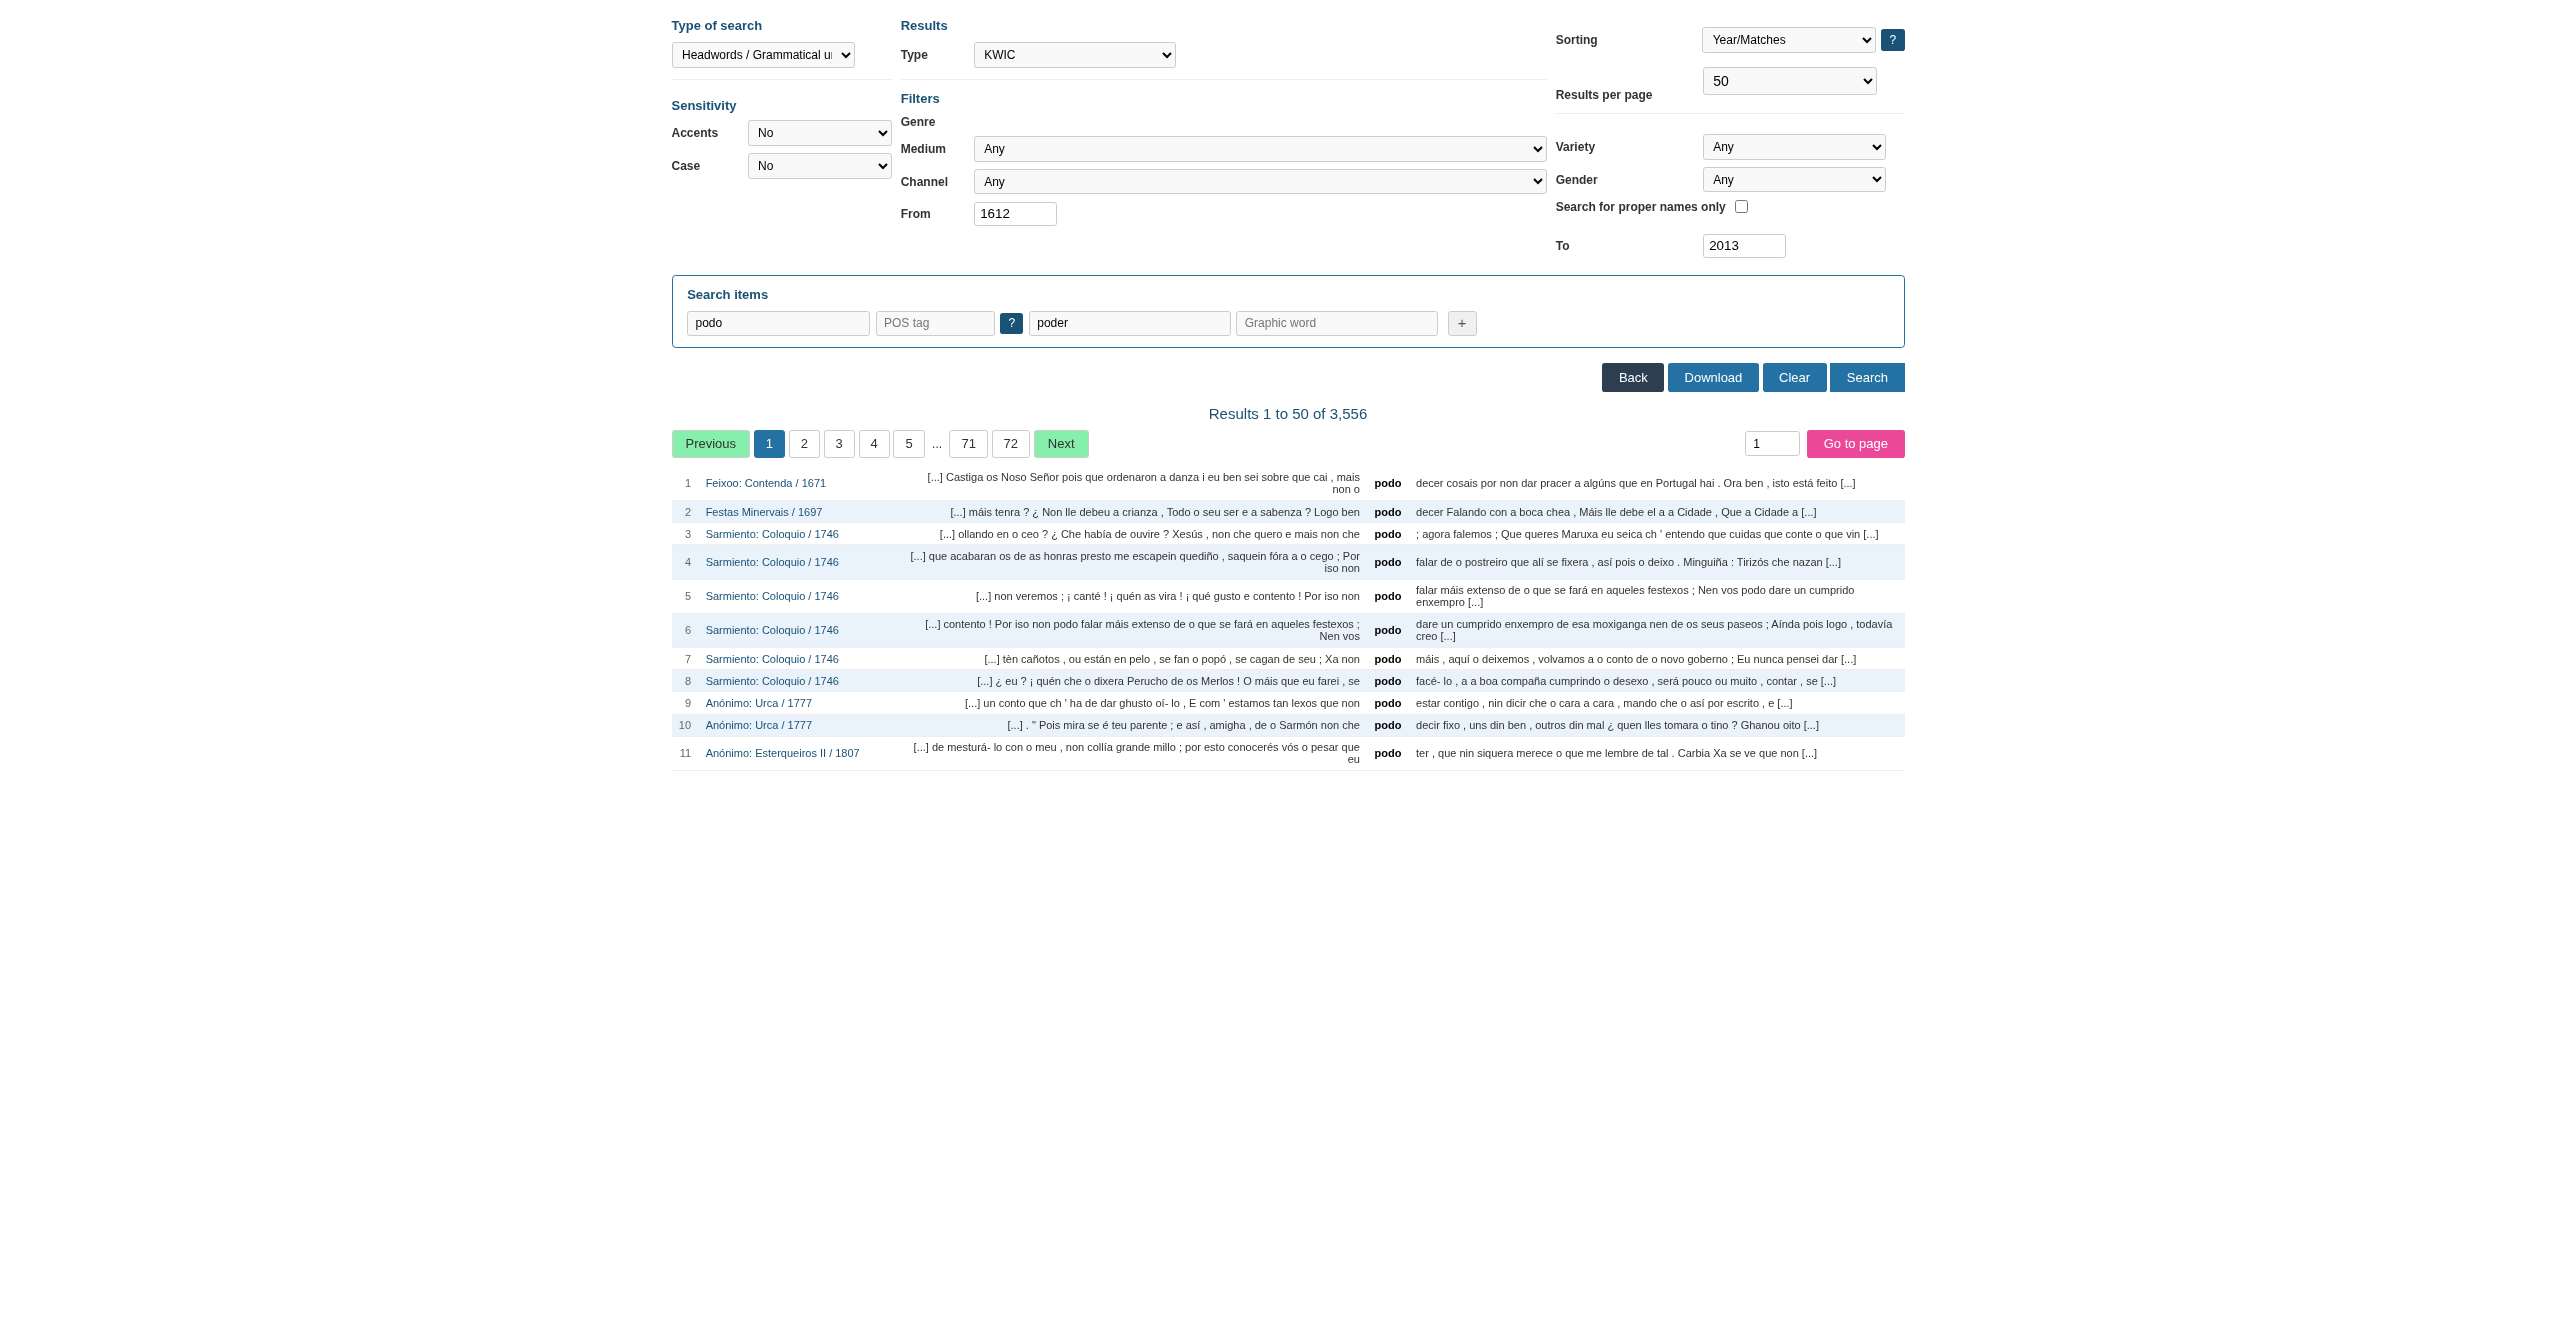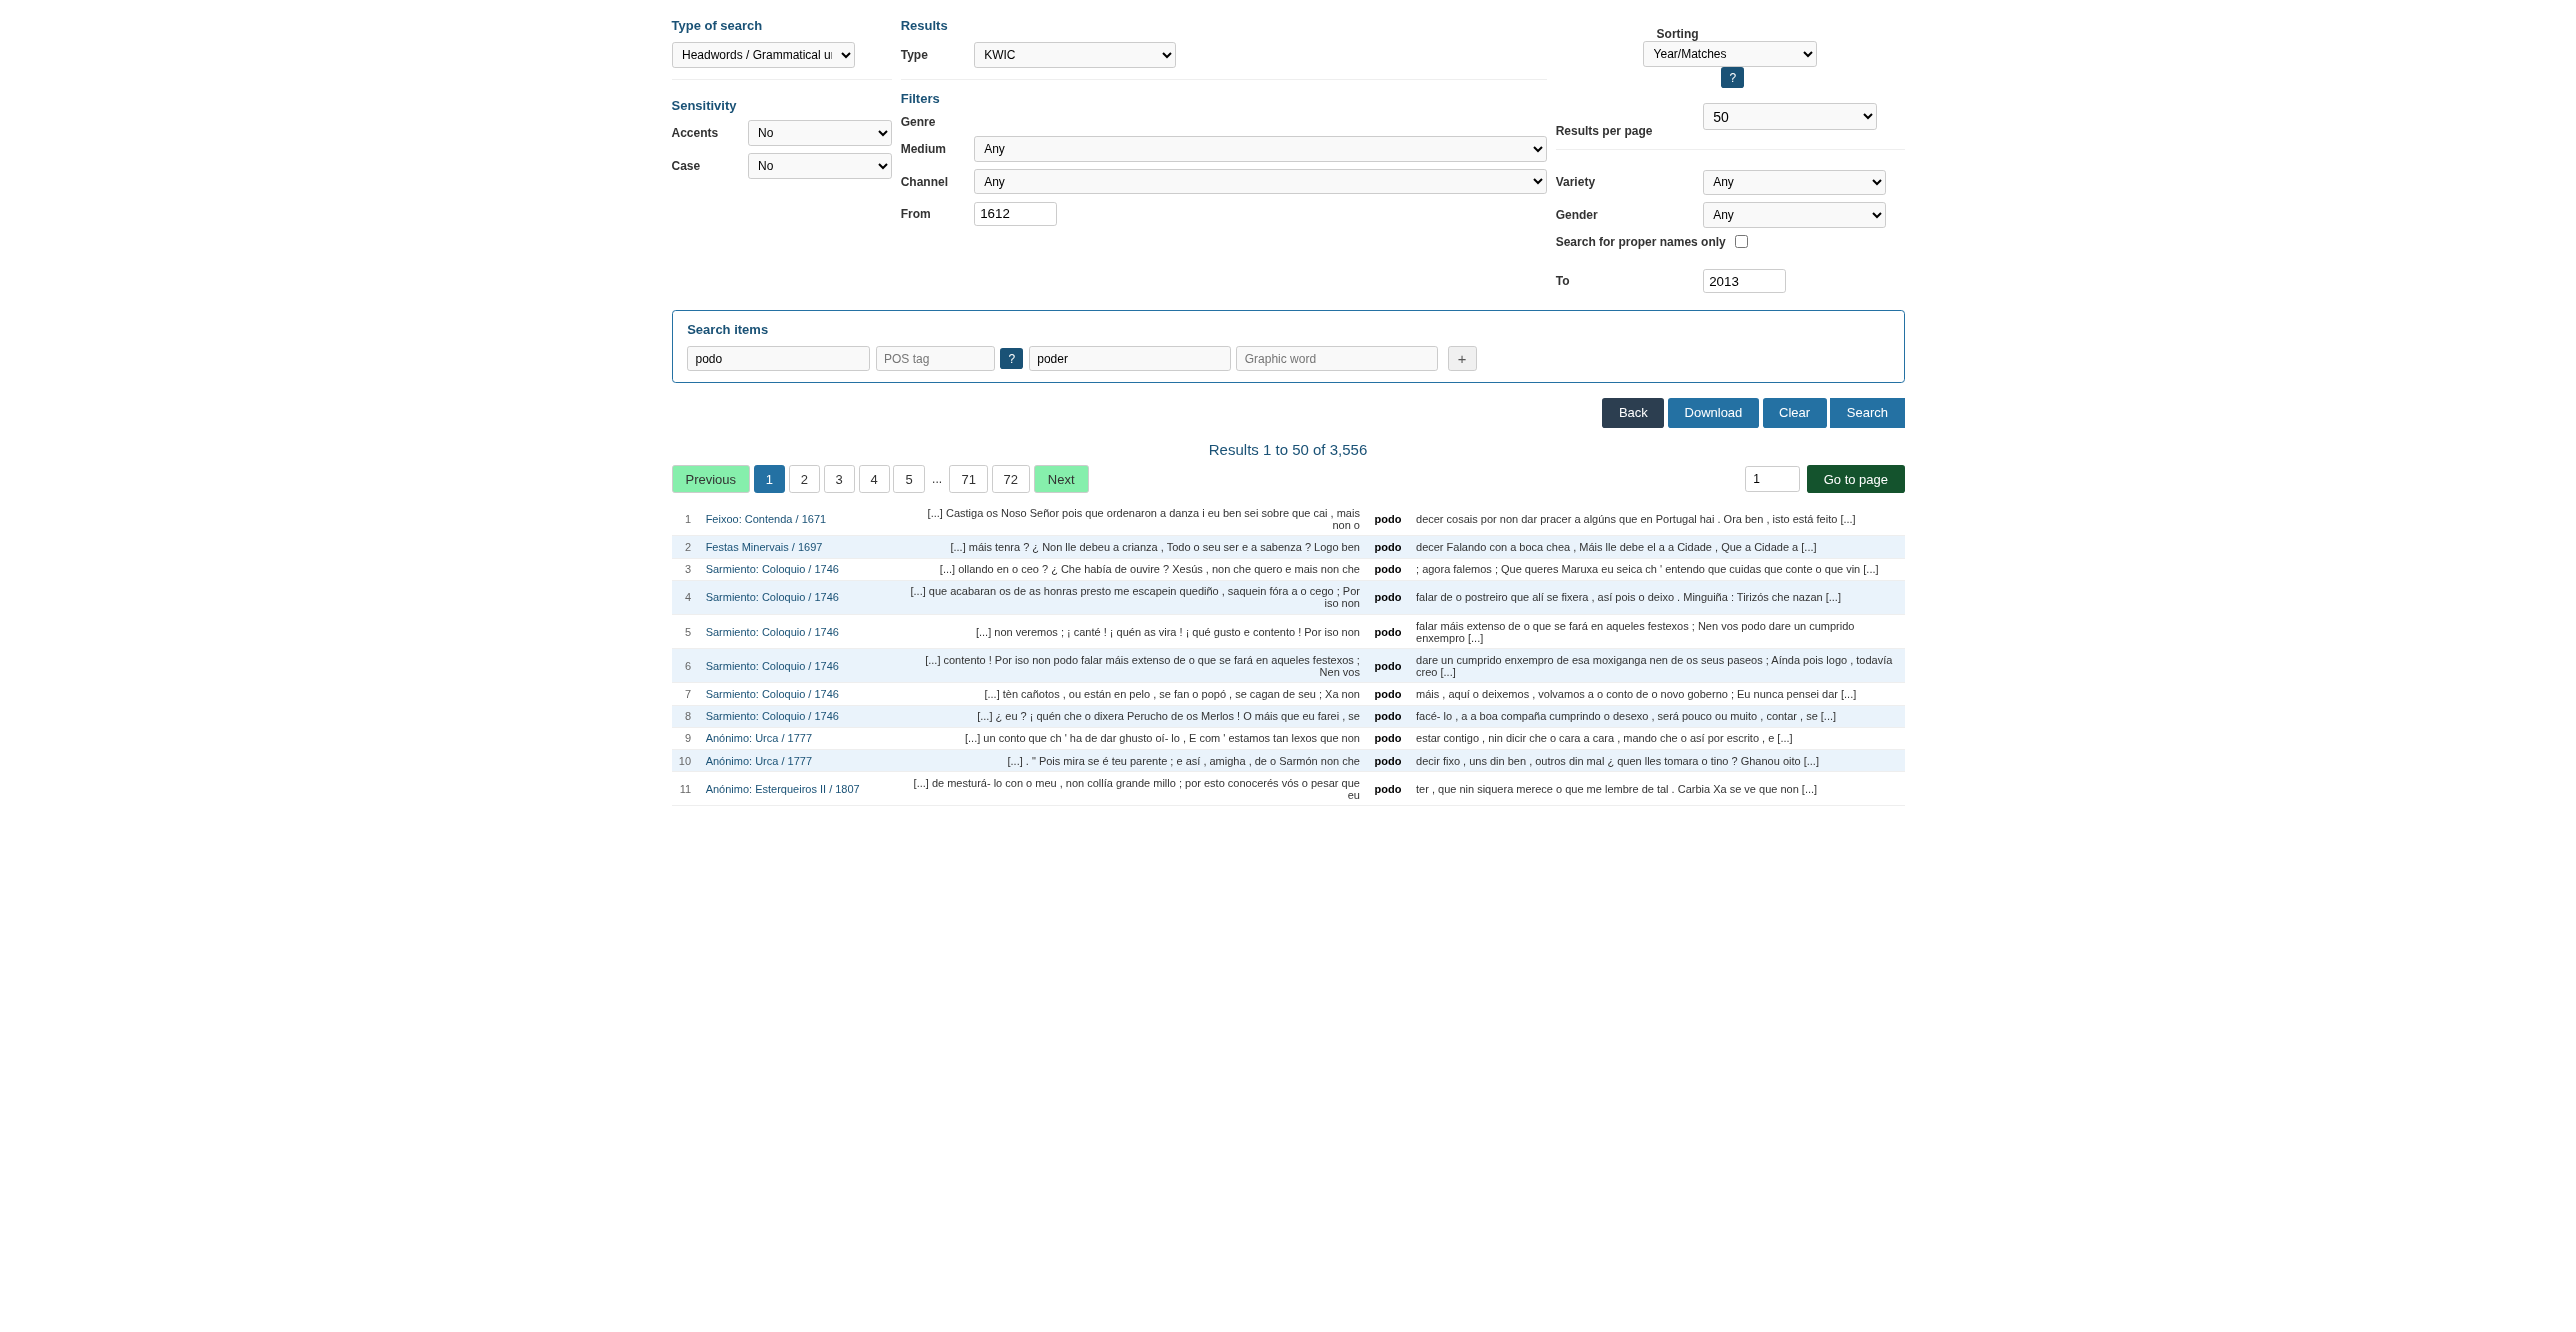--- a/index.html
+++ b/index.html
@@ -257,21 +257,21 @@
       cursor: pointer;
     }
     .goto-input {
       width: 55px;
       border: 0.9px solid #ccc;
       border-radius: 2.8px;
       padding: 4.6px 7.3px;
       font-size: 12px;
     }
     .btn-goto {
-      background: #14532d;
+      background: #ec4899;
       color: #fff;
       border: none;
       border-radius: 2.8px;
       padding: 6.4px 16.5px;
       font-size: 13px;
       cursor: pointer;
     }
     
     .results-table {
       width: 100%;
@@ -332,21 +332,20 @@
     }
     .top-col-3 {
       width: 358px;
       padding-left: 9.2px;
     }
     
     .sorting-row {
       display: flex;
       align-items: center;
       margin-bottom: 7.3px;
-      flex-direction: column;
     }
     .sorting-row label {
       width: 147px;
       font-weight: bold;
     }
     .sorting-row select {
       width: 174px;
       border: 0.9px solid #ccc;
       border-radius: 2.8px;
       padding: 3.7px 5.5px;

